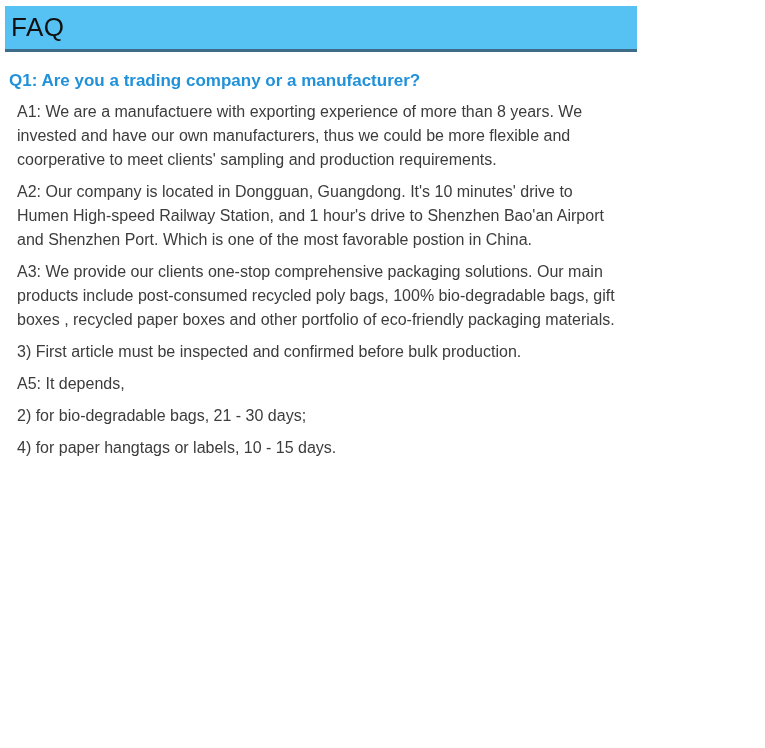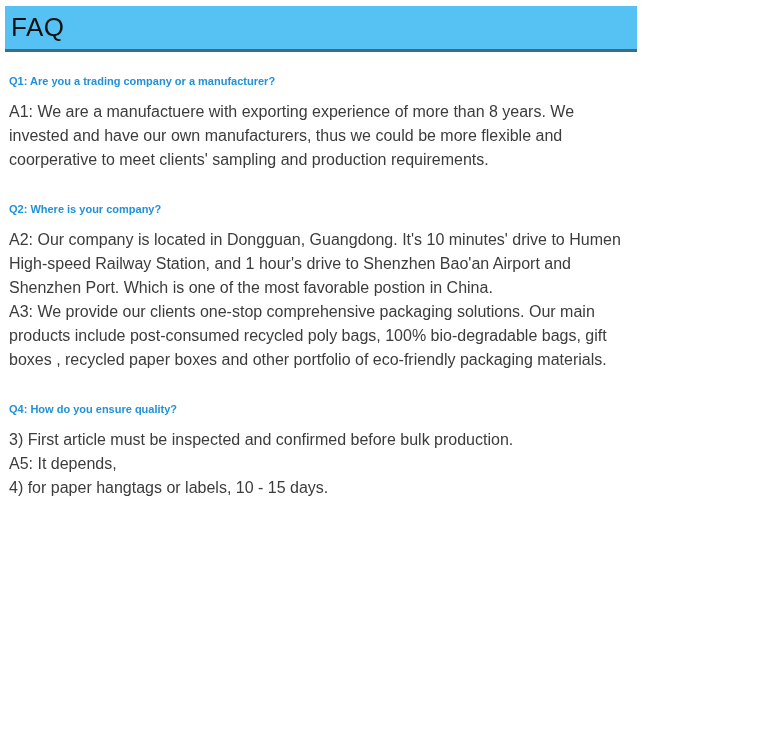--- a/index.html
+++ b/index.html
@@ -39,62 +39,61 @@
     letter-spacing: 0.5px;
     color: var(--title-text, #111);
   }
   .content {
     padding: 0 10px 0 9px;
     max-width: 765px;
   }
   .faq-item { margin: 0; }
   .question {
     color: var(--question, #2191d9);
-    font-size: 11px;
+    font-size: 17px;
     font-weight: 700;
     margin: 27px 0 9px 0;
     line-height: 20px;
   }
   .faq-item:first-child .question { margin-top: 19px; }
   .answer-line {
     color: var(--body-text, #3c3c3c);
     font-size: 16px;
     line-height: 24px;
-    margin: 0;
+    margin: 8px;
   }
 </style>
 </head>
 <body>
 
 <div class="page">
 
   <div class="header-bar">
     <h1>FAQ</h1>
   </div>
 
   <div class="content">
 
     <section class="faq-item">
       <h2 class="question">Q1: Are you a trading company or a manufacturer?</h2>
       <p class="answer-line">A1: We are a manufactuere with exporting experience of more than 8 years. We invested and have our own manufacturers, thus we could be more flexible and coorperative to meet clients' sampling and production requirements.</p>
     </section>
 
     <section class="faq-item">
-      <h2 class="question">Q2: Where is your company?</h2>
       <p class="answer-line">A2: Our company is located in Dongguan, Guangdong. It's 10 minutes' drive to Humen High-speed Railway Station, and 1 hour's drive to Shenzhen Bao'an Airport and Shenzhen Port. Which is one of the most favorable postion in China.</p>
     </section>
 
     <section class="faq-item">
       <p class="answer-line">A3: We provide our clients one-stop comprehensive packaging solutions. Our main products include post-consumed recycled poly bags, 100% bio-degradable bags, gift boxes , recycled paper boxes and other portfolio of eco-friendly packaging materials.</p>
     </section>
 
     <section class="faq-item">
-      <h2 class="question">Q4: How do you ensure quality?</h2>
       <p class="answer-line">3) First article must be inspected and confirmed before bulk production.</p>
     </section>
 
     <section class="faq-item">
       <p class="answer-line">A5: It depends,</p>
+      <p class="answer-line">2) for bio-degradable bags, 21 - 30 days;</p>
       <p class="answer-line">4) for paper hangtags or labels, 10 - 15 days.</p>
     </section>
 
   </div>
 </div>
 
 </body></html>

